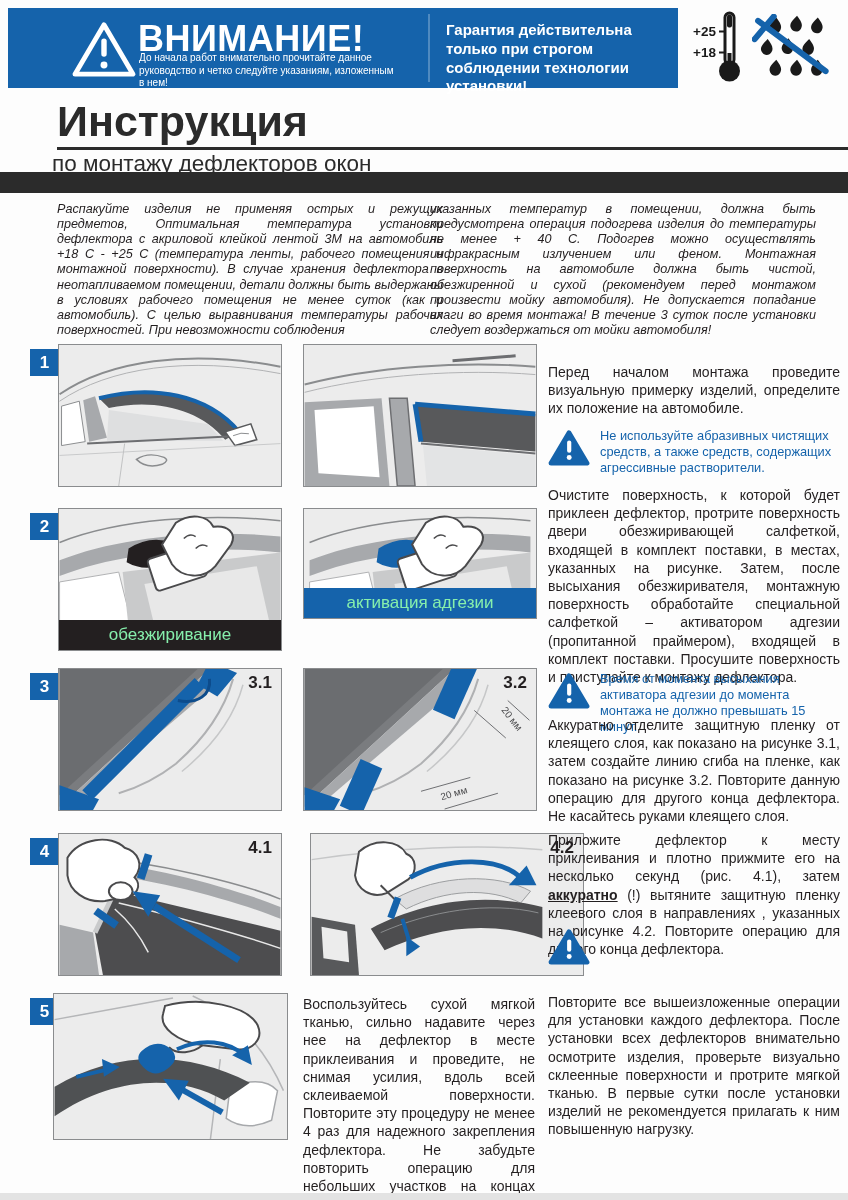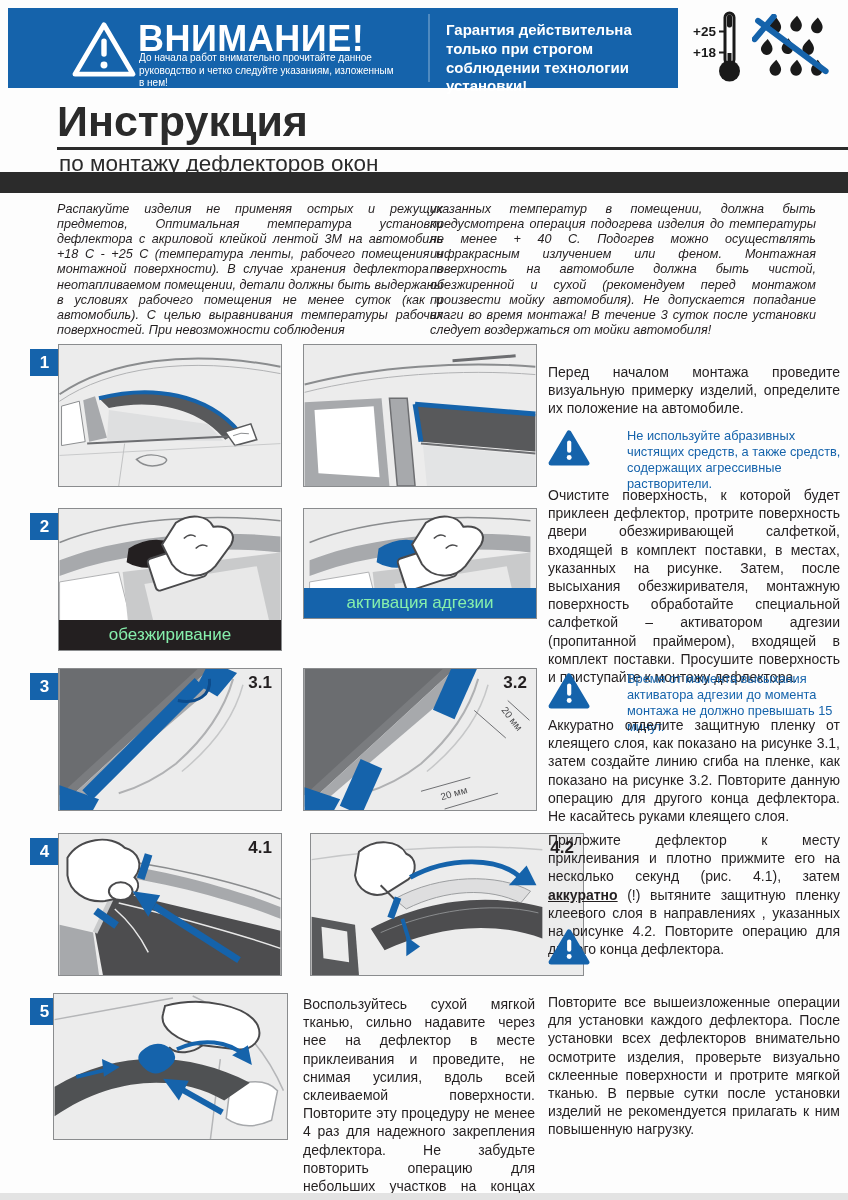--- a/index.html
+++ b/index.html
@@ -13,21 +13,21 @@
   .tri-big{position:absolute;left:62px;top:12px;}
   .att-title{position:absolute;left:130px;top:10px;font-size:36px;font-weight:bold;color:#fff;letter-spacing:.5px;}
   .att-text{position:absolute;left:131px;top:44px;width:262px;font-size:10px;line-height:1.25;color:#fff;}
   .warranty{position:absolute;left:438px;top:13px;width:230px;font-size:15px;font-weight:bold;line-height:1.25;color:#fff;}
   .thermo{position:absolute;left:692px;top:10px;}
   .rain{position:absolute;left:752px;top:14px;}
 
   
   .title-main{position:absolute;left:57px;top:97px;font-size:43px;font-weight:bold;color:#2b2b2b;}
   .title-rule{position:absolute;left:57px;top:147px;right:0;height:2.5px;background:#2b2b2b;}
-  .title-sub{position:absolute;left:59px;top:151px;font-size:22.5px;color:#2b2b2b;}
+  .title-sub{position:absolute;left:52px;top:151px;font-size:22.5px;color:#2b2b2b;}
   .dark-bar{position:absolute;left:0;top:172px;width:848px;height:21px;background:#2b2b2b;}
   .bottom-strip{position:absolute;left:0;top:1193px;width:848px;height:7px;background:#e3e3e3;}
 
   
   .intro{position:absolute;top:202px;width:386px;font-style:italic;font-size:12.6px;
          line-height:1.2;text-align:justify;}
   .intro.l{left:57px;} .intro.r{left:430px;}
 
   
   .fig{position:absolute;background:#ececec;border:1px solid #8a8c8e;box-sizing:border-box;overflow:hidden;}
@@ -38,21 +38,21 @@
   .cap{position:absolute;left:0;right:0;bottom:0;height:30px;display:flex;align-items:center;
        justify-content:center;color:#86efac;font-size:17px;text-align:center;}
   .cap.black{background:#231f20;} .cap.blue{background:#1563ab;}
 
   
   .para{position:absolute;width:292px;font-size:14px;line-height:1.3;text-align:justify;color:#231f20;}
   .para.mid{width:232px;}
   .warn{position:absolute;width:300px;display:flex;gap:10px;align-items:flex-start;
         color:#1563ab;font-size:12.8px;line-height:1.24;}
   .warn svg{flex:0 0 auto;margin-top:1px;}
-  .warn .wt{width:244px;margin-left:27px;}
+  .warn .wt{width:244px;}
   .ul-bold{font-weight:bold;text-decoration:underline;}
 </style>
 </head>
 <body>
 
 <div class="page">
 
   <div class="band">
     <div class="band-divider"></div>
     <svg class="tri-big" width="68" height="60" viewBox="0 0 70 62">

